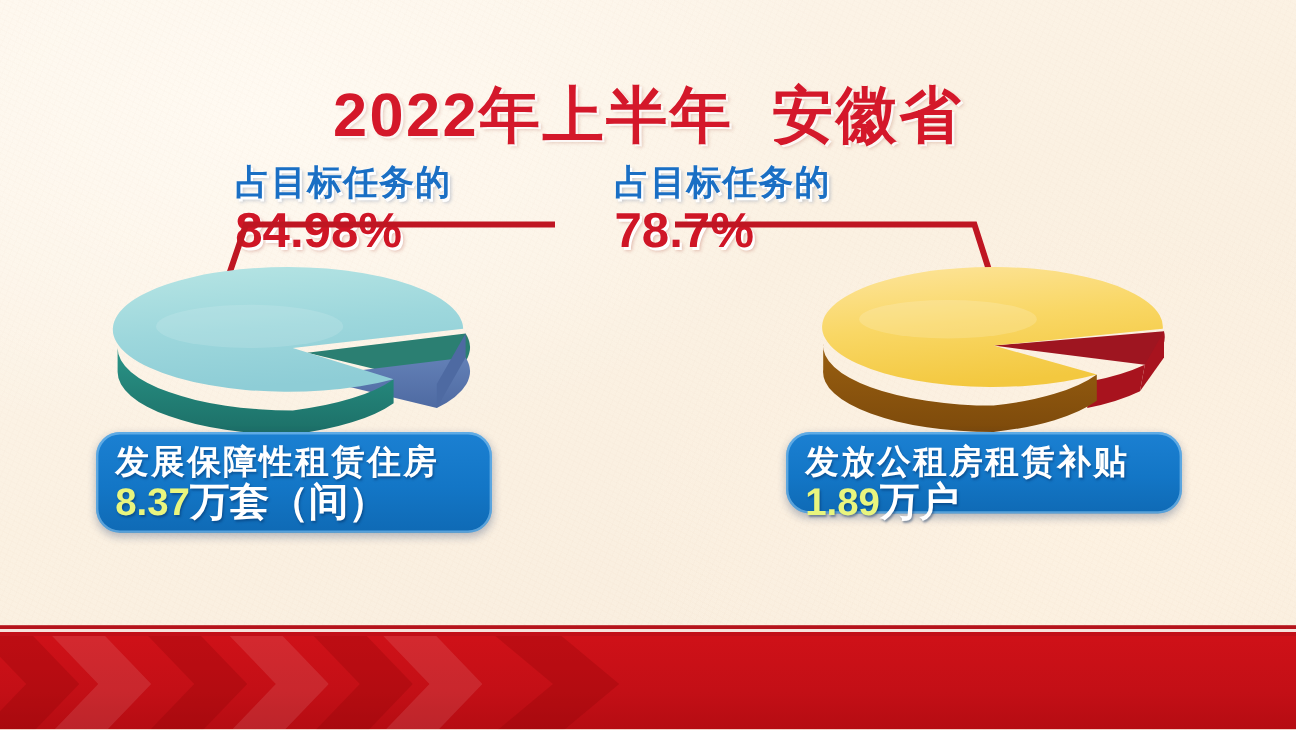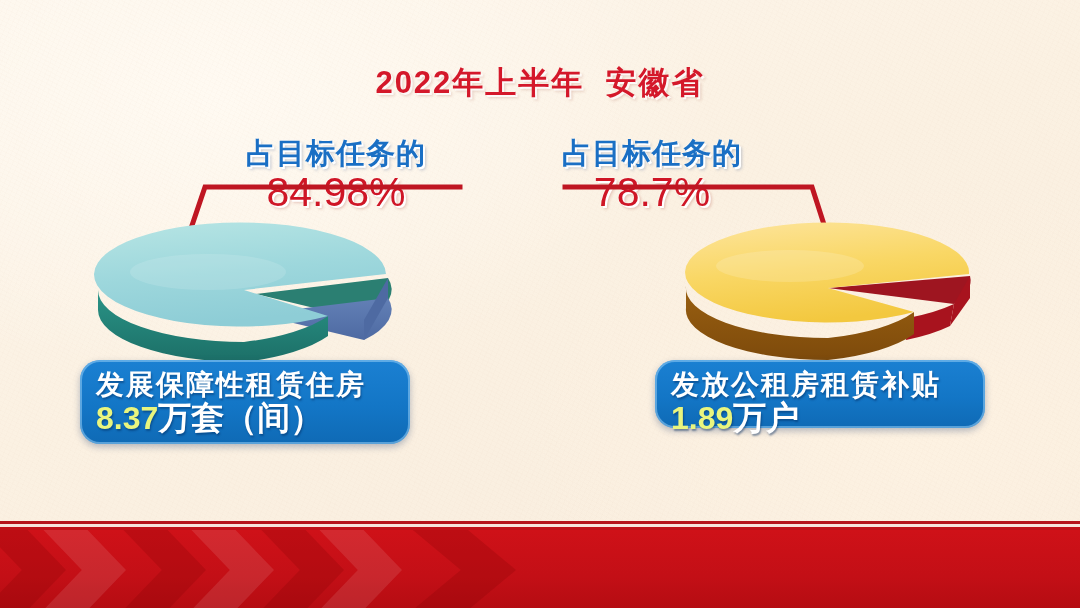--- a/index.html
+++ b/index.html
@@ -20,35 +20,35 @@
     position:absolute;inset:0;pointer-events:none;opacity:.5;
     background-image:
       repeating-linear-gradient(27deg, rgba(200,170,140,.05) 0 1px, rgba(255,255,255,0) 1px 4px),
       repeating-linear-gradient(113deg, rgba(190,160,130,.045) 0 1px, rgba(255,255,255,0) 1px 5px),
       radial-gradient(circle at 30% 40%, rgba(205,175,145,.07) 0 2px, rgba(0,0,0,0) 2px);
   }
 
   
   #title{
     position:absolute;left:0;right:0;top:62px;text-align:center;
-    font-size:31px;font-weight:bold;letter-spacing:2px;
+    font-size:51px;font-weight:bold;letter-spacing:2px;
     color:#d4182a;
     text-shadow:2px 2px 0 rgba(255,255,255,.85), 3px 3px 3px rgba(150,60,40,.22);
     white-space:pre;
   }
 
   
-  .callout{position:absolute;text-align:center;}
+  .callout{position:absolute;text-align:left;}
   .callout .cap{
     font-size:29px;font-weight:bold;color:#1a6fc4;letter-spacing:1px;
     text-shadow:2px 2px 0 #ffffff, 0 0 2px rgba(255,255,255,.9), 3px 3px 3px rgba(60,90,140,.3);
     line-height:1.1;white-space:nowrap;
   }
   .callout .pct{
-    font-size:41px;font-weight:normal;color:#cf1626;letter-spacing:0px;
+    font-size:41px;font-weight:bold;color:#cf1626;letter-spacing:0px;
     text-shadow:2px 2px 0 #ffffff, 0 0 2px rgba(255,255,255,.9), 3px 3px 3px rgba(160,50,40,.28);
     line-height:1.12;white-space:nowrap;
   }
   #callout-left{left:196px;top:138px;width:280px;}
   #callout-right{left:512px;top:138px;width:280px;}
 
   
   #leaders{position:absolute;left:0;top:0;width:1080px;height:608px;pointer-events:none;}
 
   

